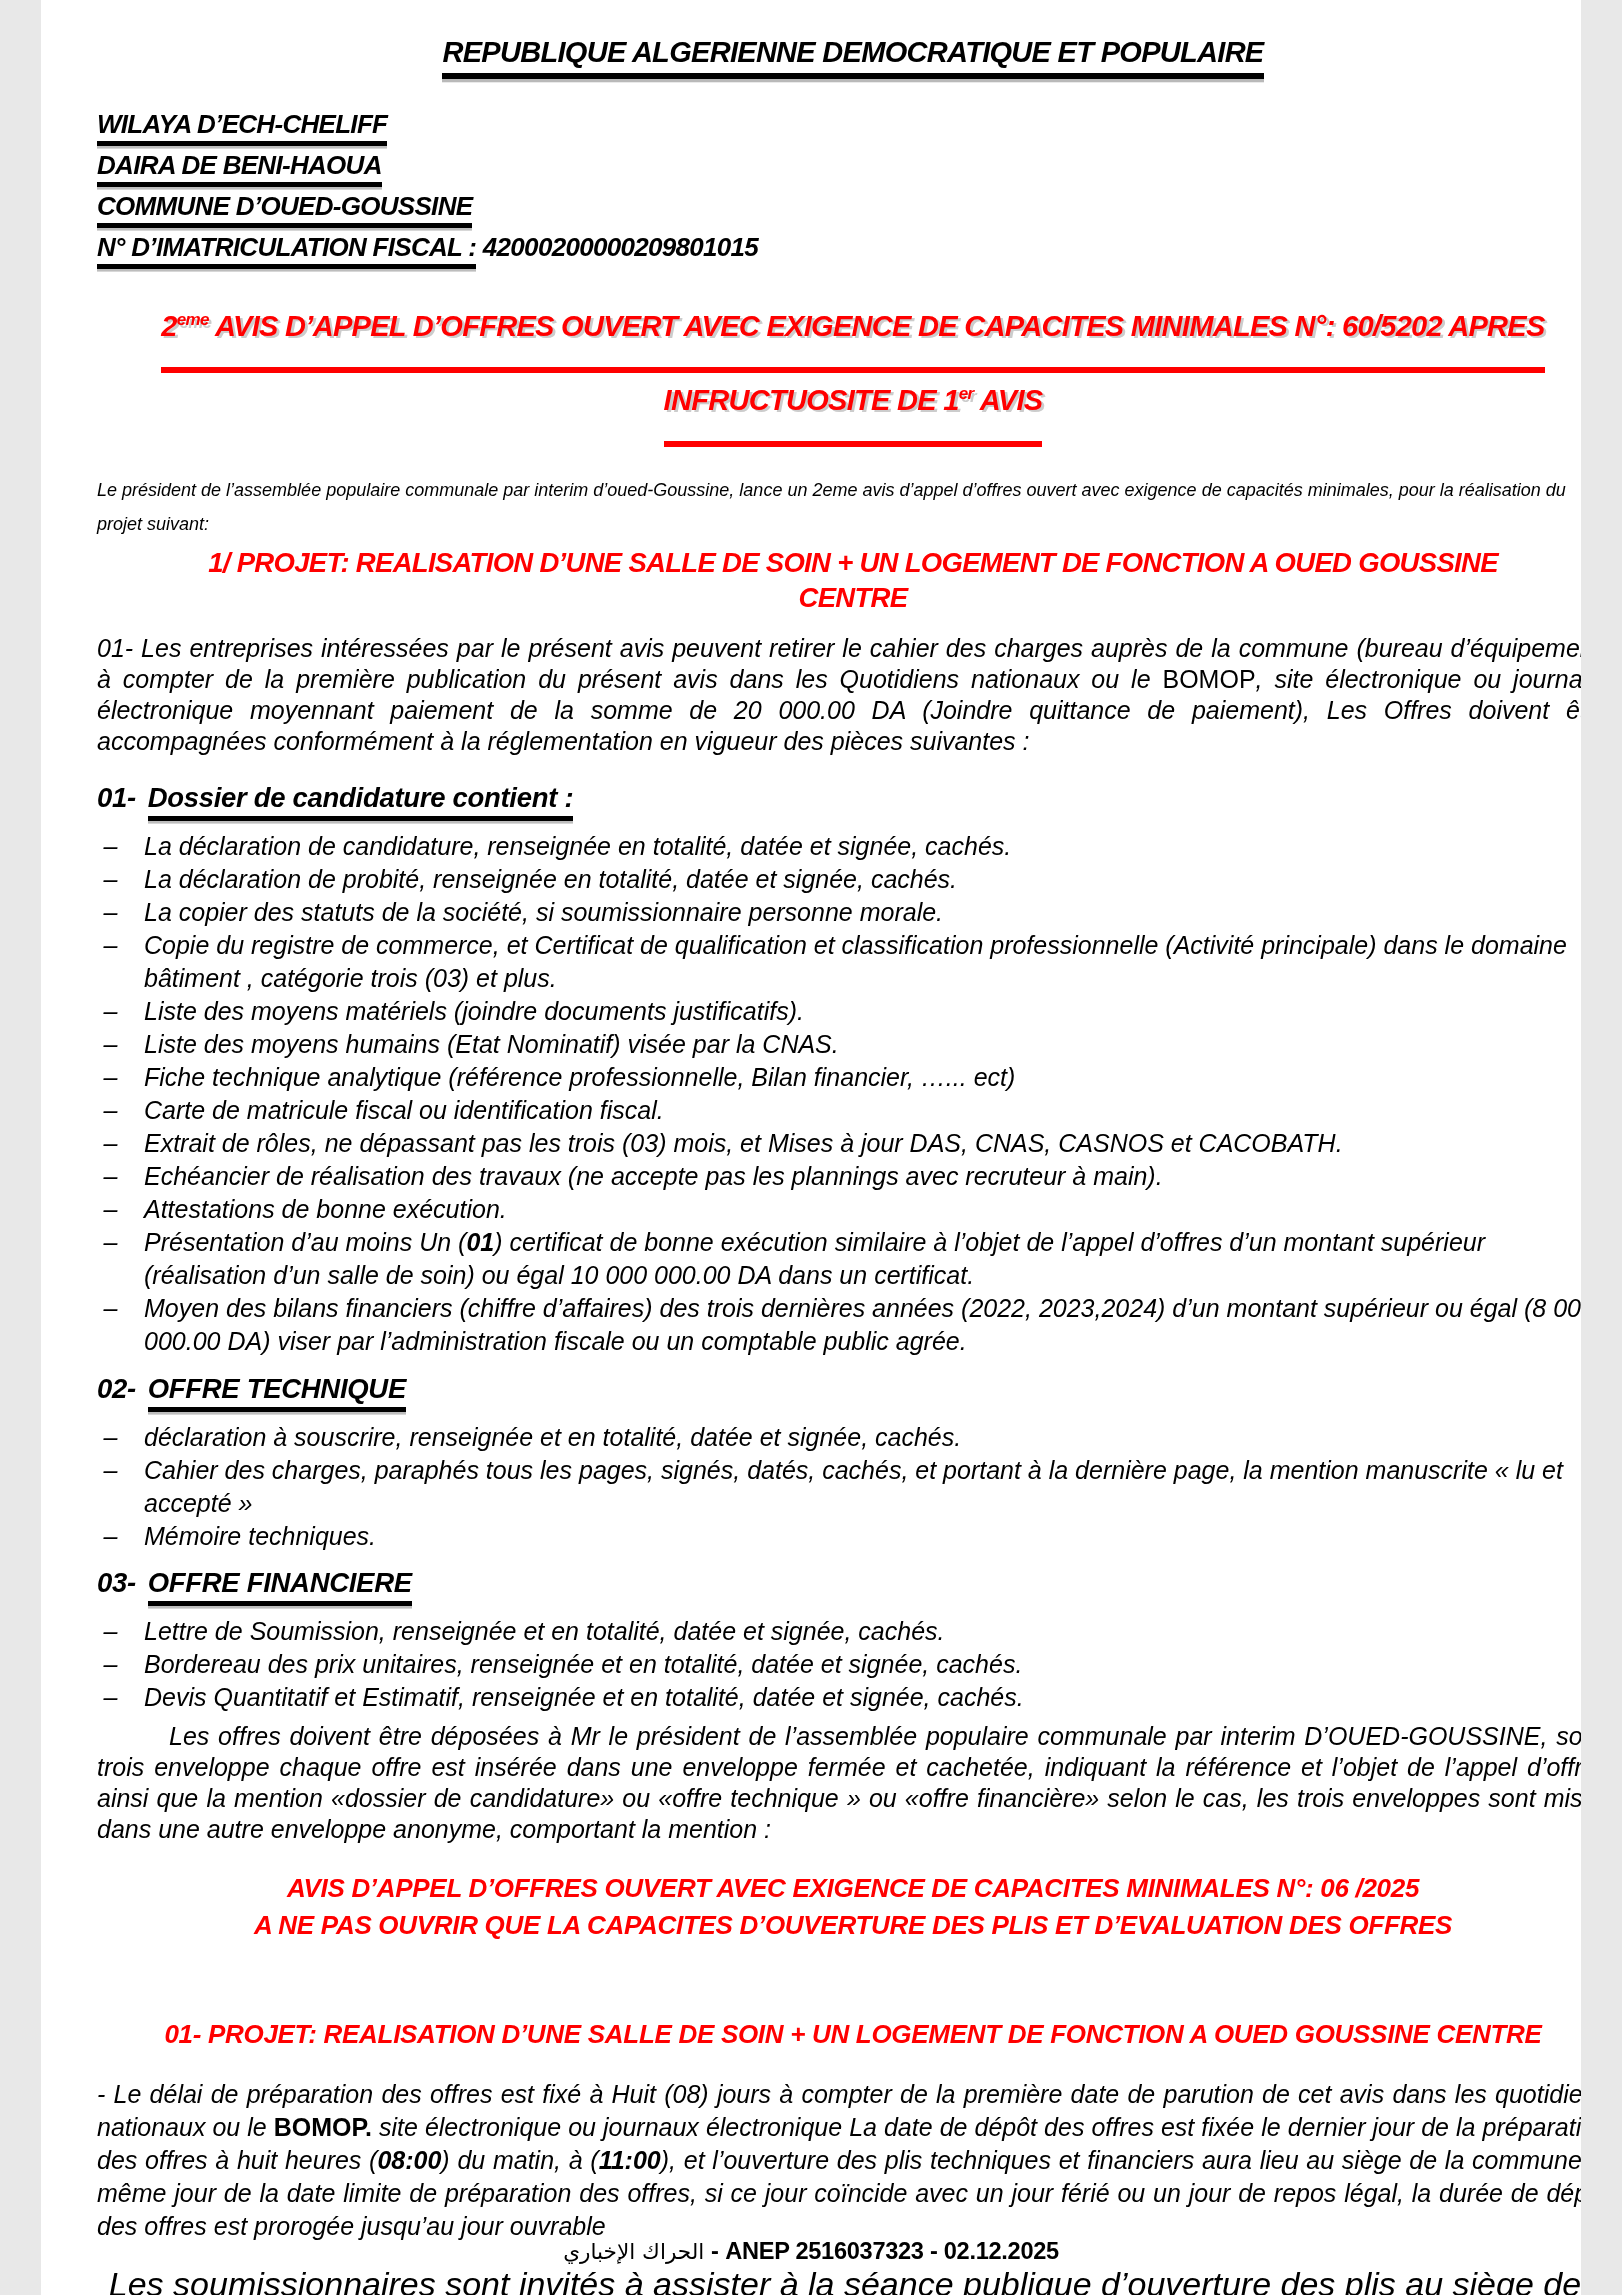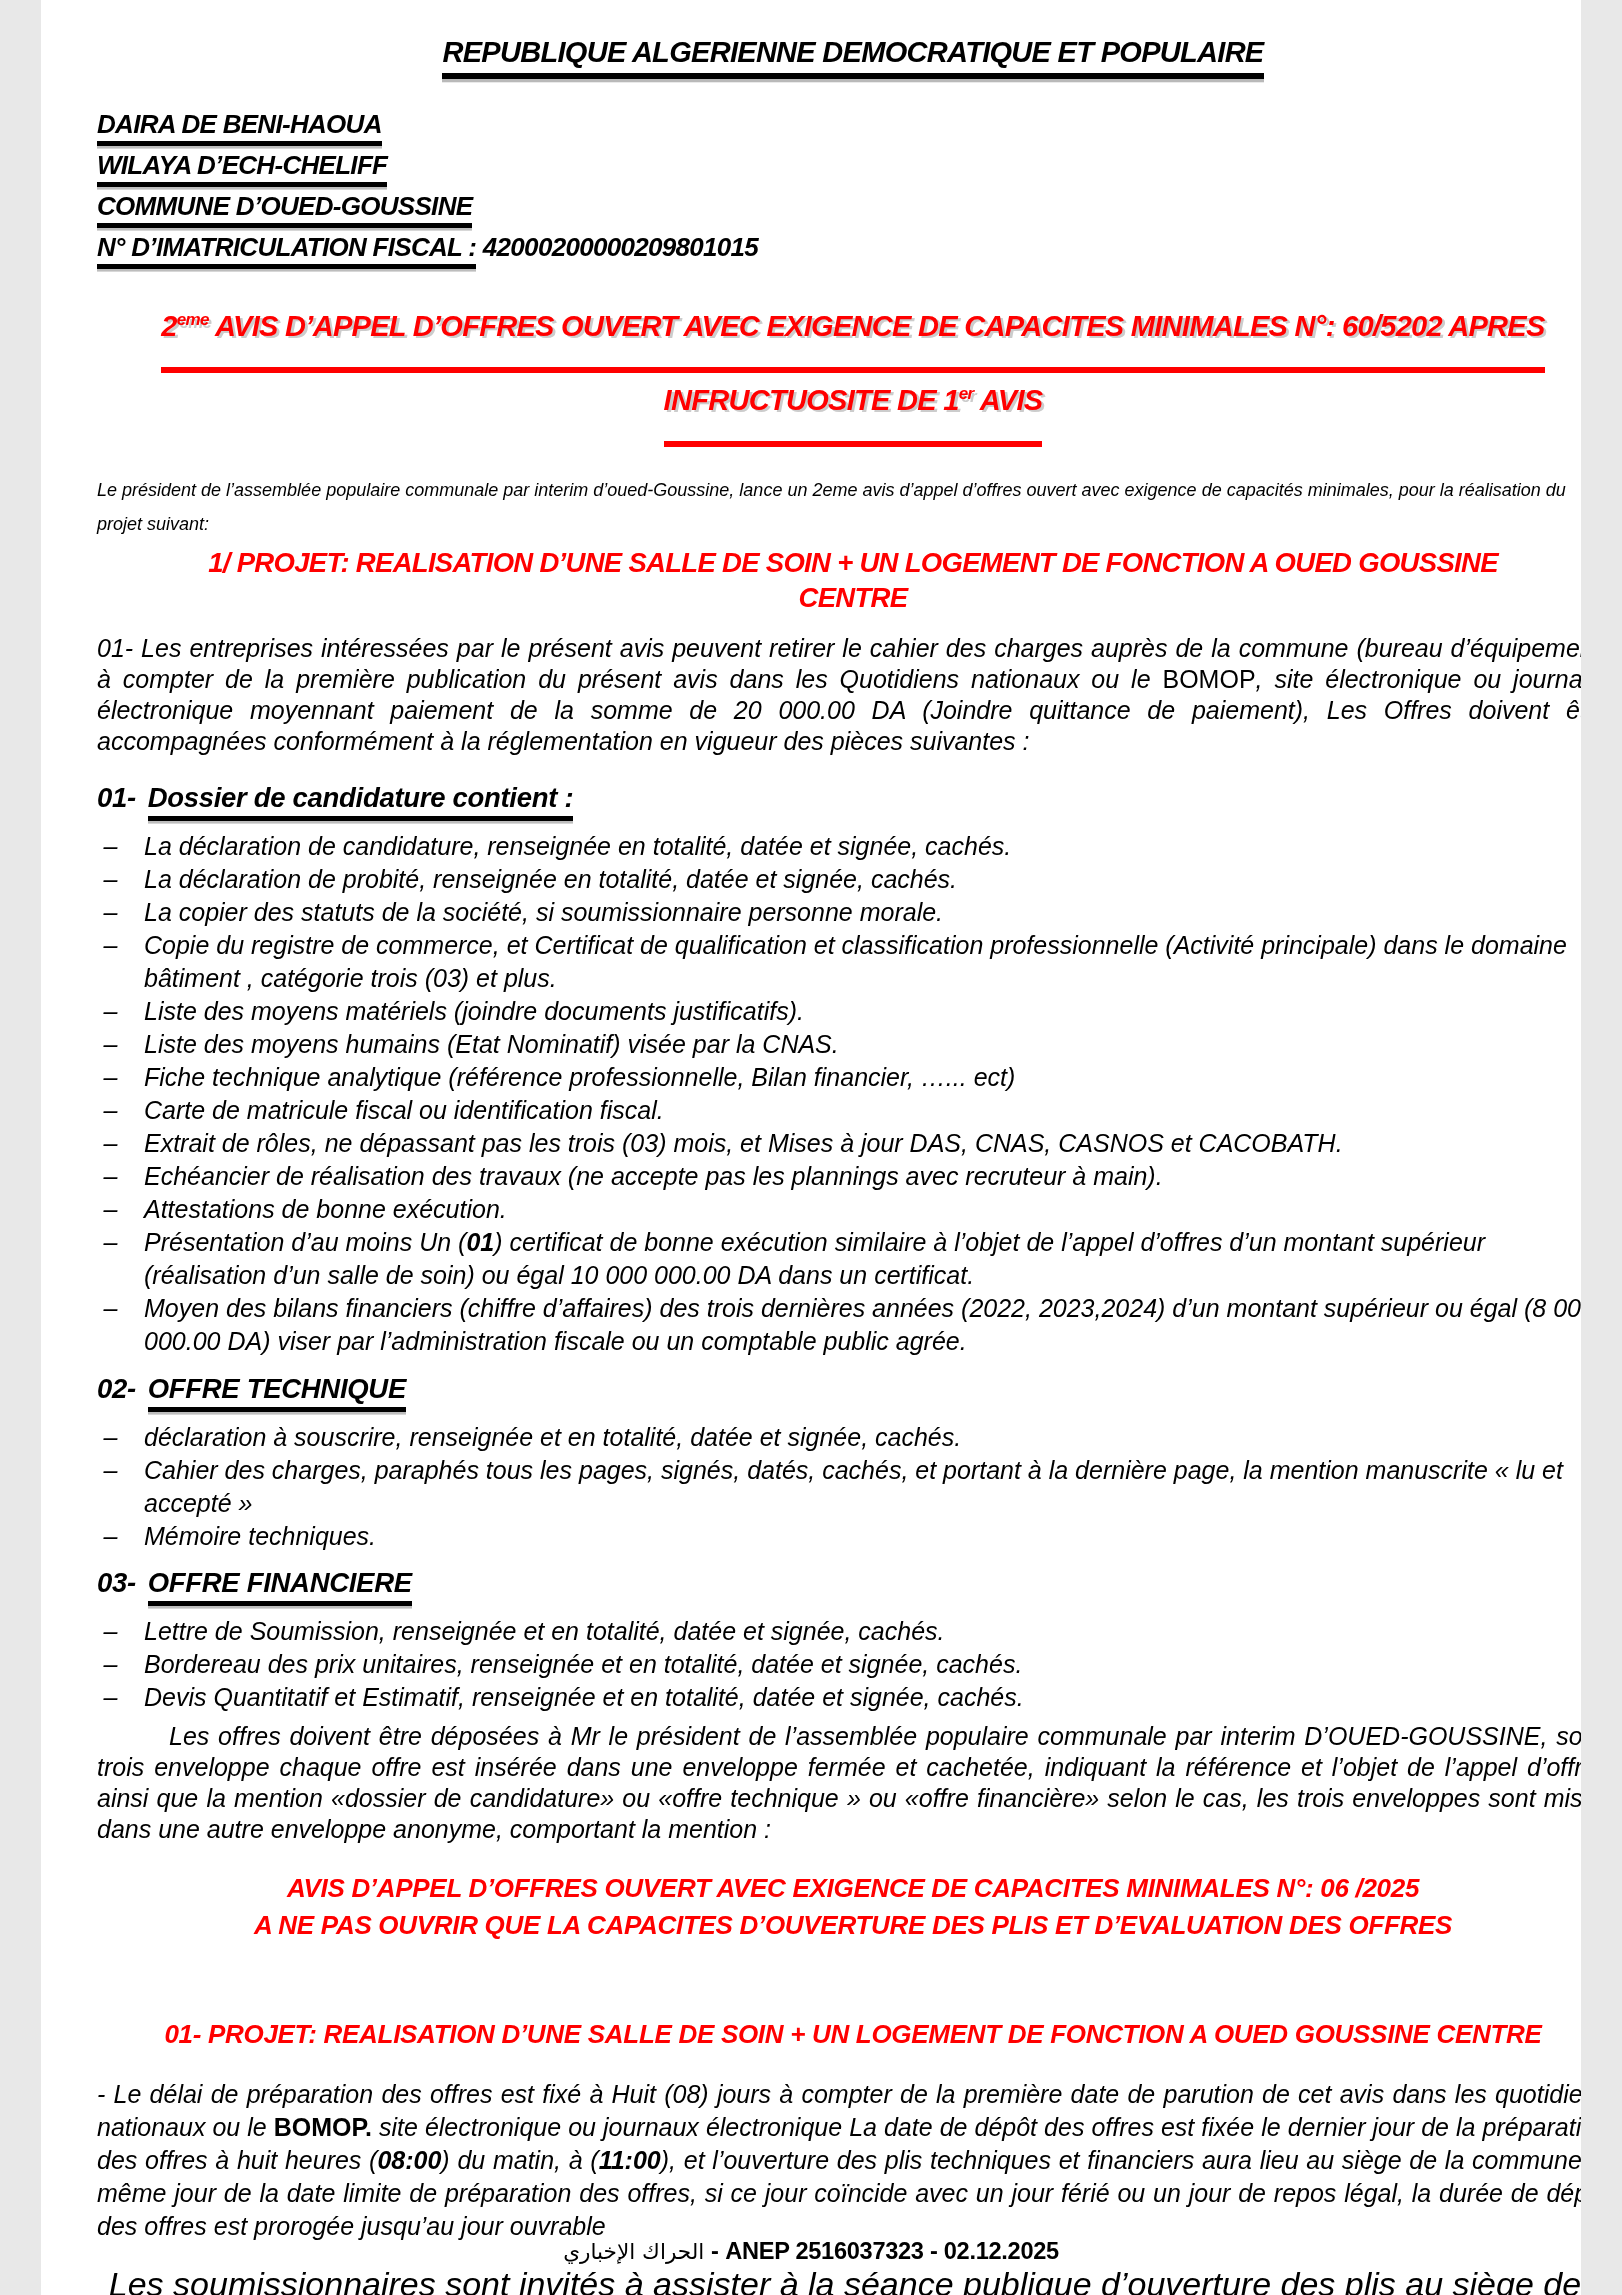--- a/index.html
+++ b/index.html
@@ -56,22 +56,22 @@
 <body>
 
 <div class="sheet">
   <div class="content">
 
     <div class="doc-title">
       <span class="u">REPUBLIQUE ALGERIENNE DEMOCRATIQUE ET POPULAIRE</span>
     </div>
 
     <div class="hdr-block">
+      <p class="hdr"><span class="u">WILAYA D’ECH-CHELIFF</span></p>
       <p class="hdr"><span class="u">DAIRA DE BENI-HAOUA</span></p>
-      <p class="hdr"><span class="u">WILAYA D’ECH-CHELIFF</span></p>
       <p class="hdr"><span class="u">COMMUNE D’OUED-GOUSSINE</span></p>
       <p class="hdr"><span class="u">N° D’IMATRICULATION FISCAL :</span> <span class="num">42000200000209801015</span></p>
     </div>
 
     <div class="notice">
       <div><span class="u"><span>2</span><sup>eme</sup><span> AVIS D’APPEL D’OFFRES OUVERT AVEC EXIGENCE DE CAPACITES MINIMALES  N°: 60/5202 APRES</span></span></div>
       <div><span class="u"><span>INFRUCTUOSITE DE 1</span><sup>er</sup><span> AVIS</span></span></div>
     </div>
 
     <div class="intro">Le président de l’assemblée populaire communale par interim d’oued-Goussine, lance un 2eme avis d’appel d’offres ouvert avec exigence de capacités minimales, pour la réalisation du projet suivant:</div>

